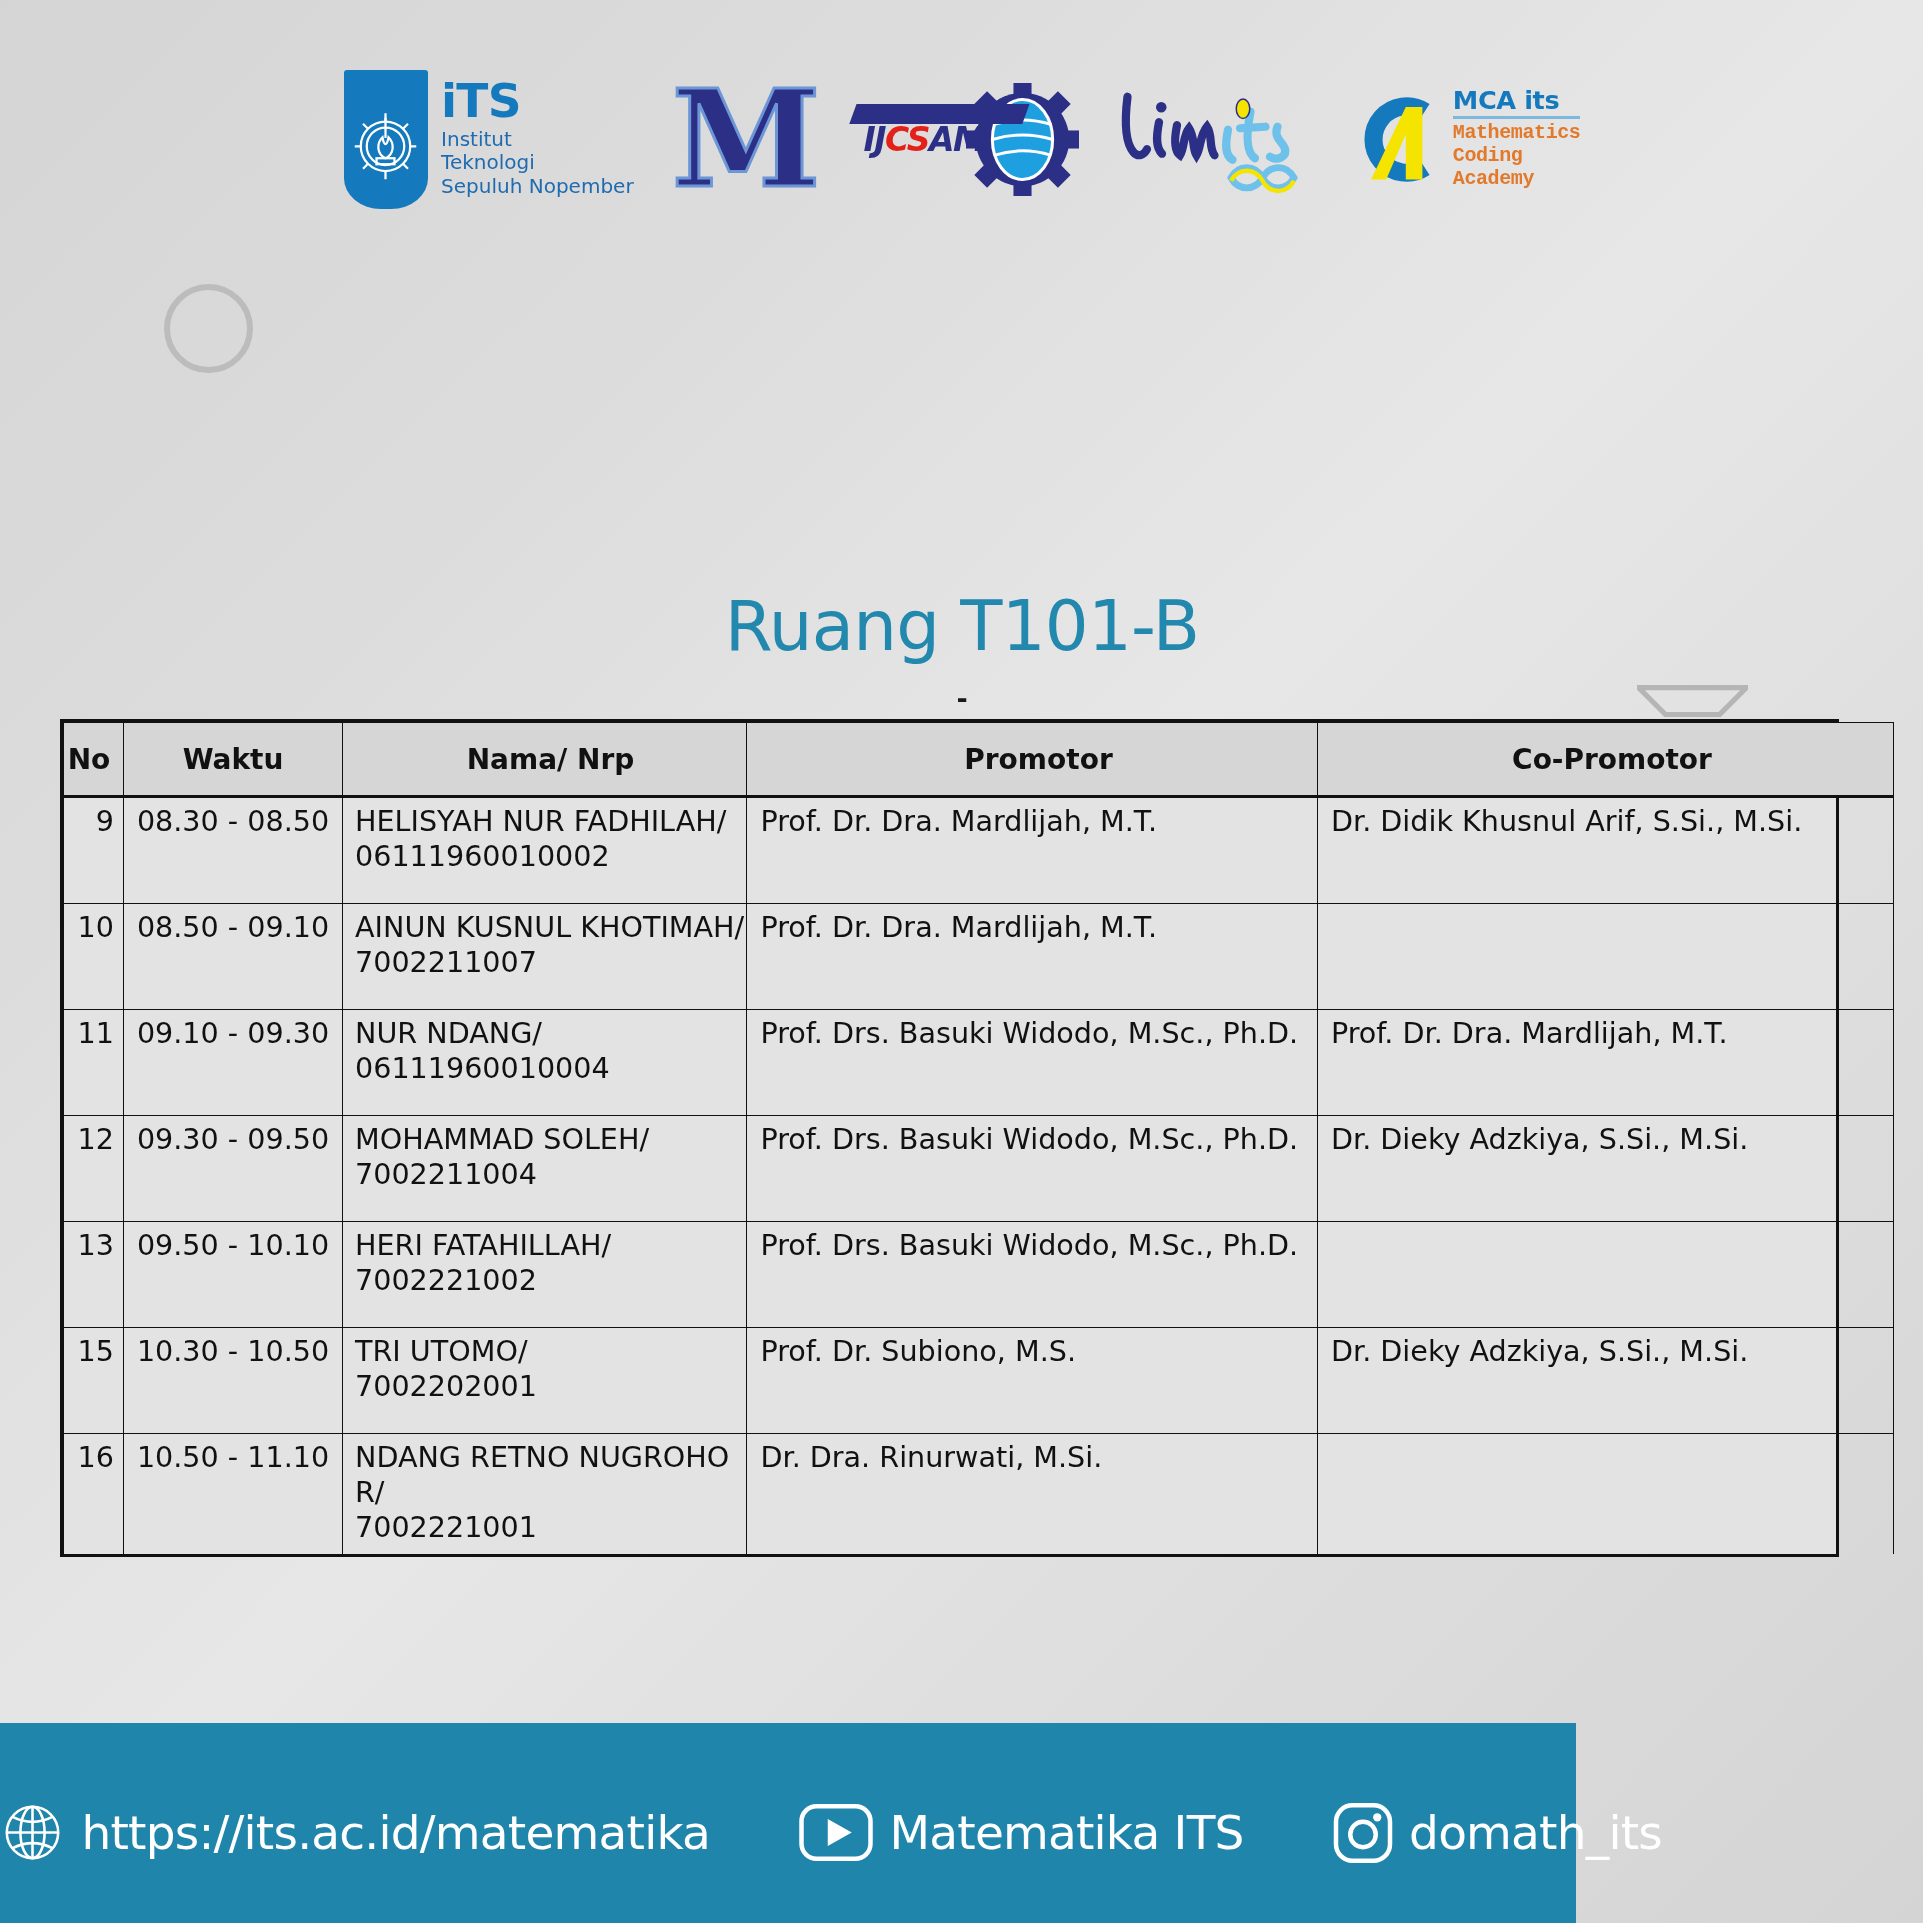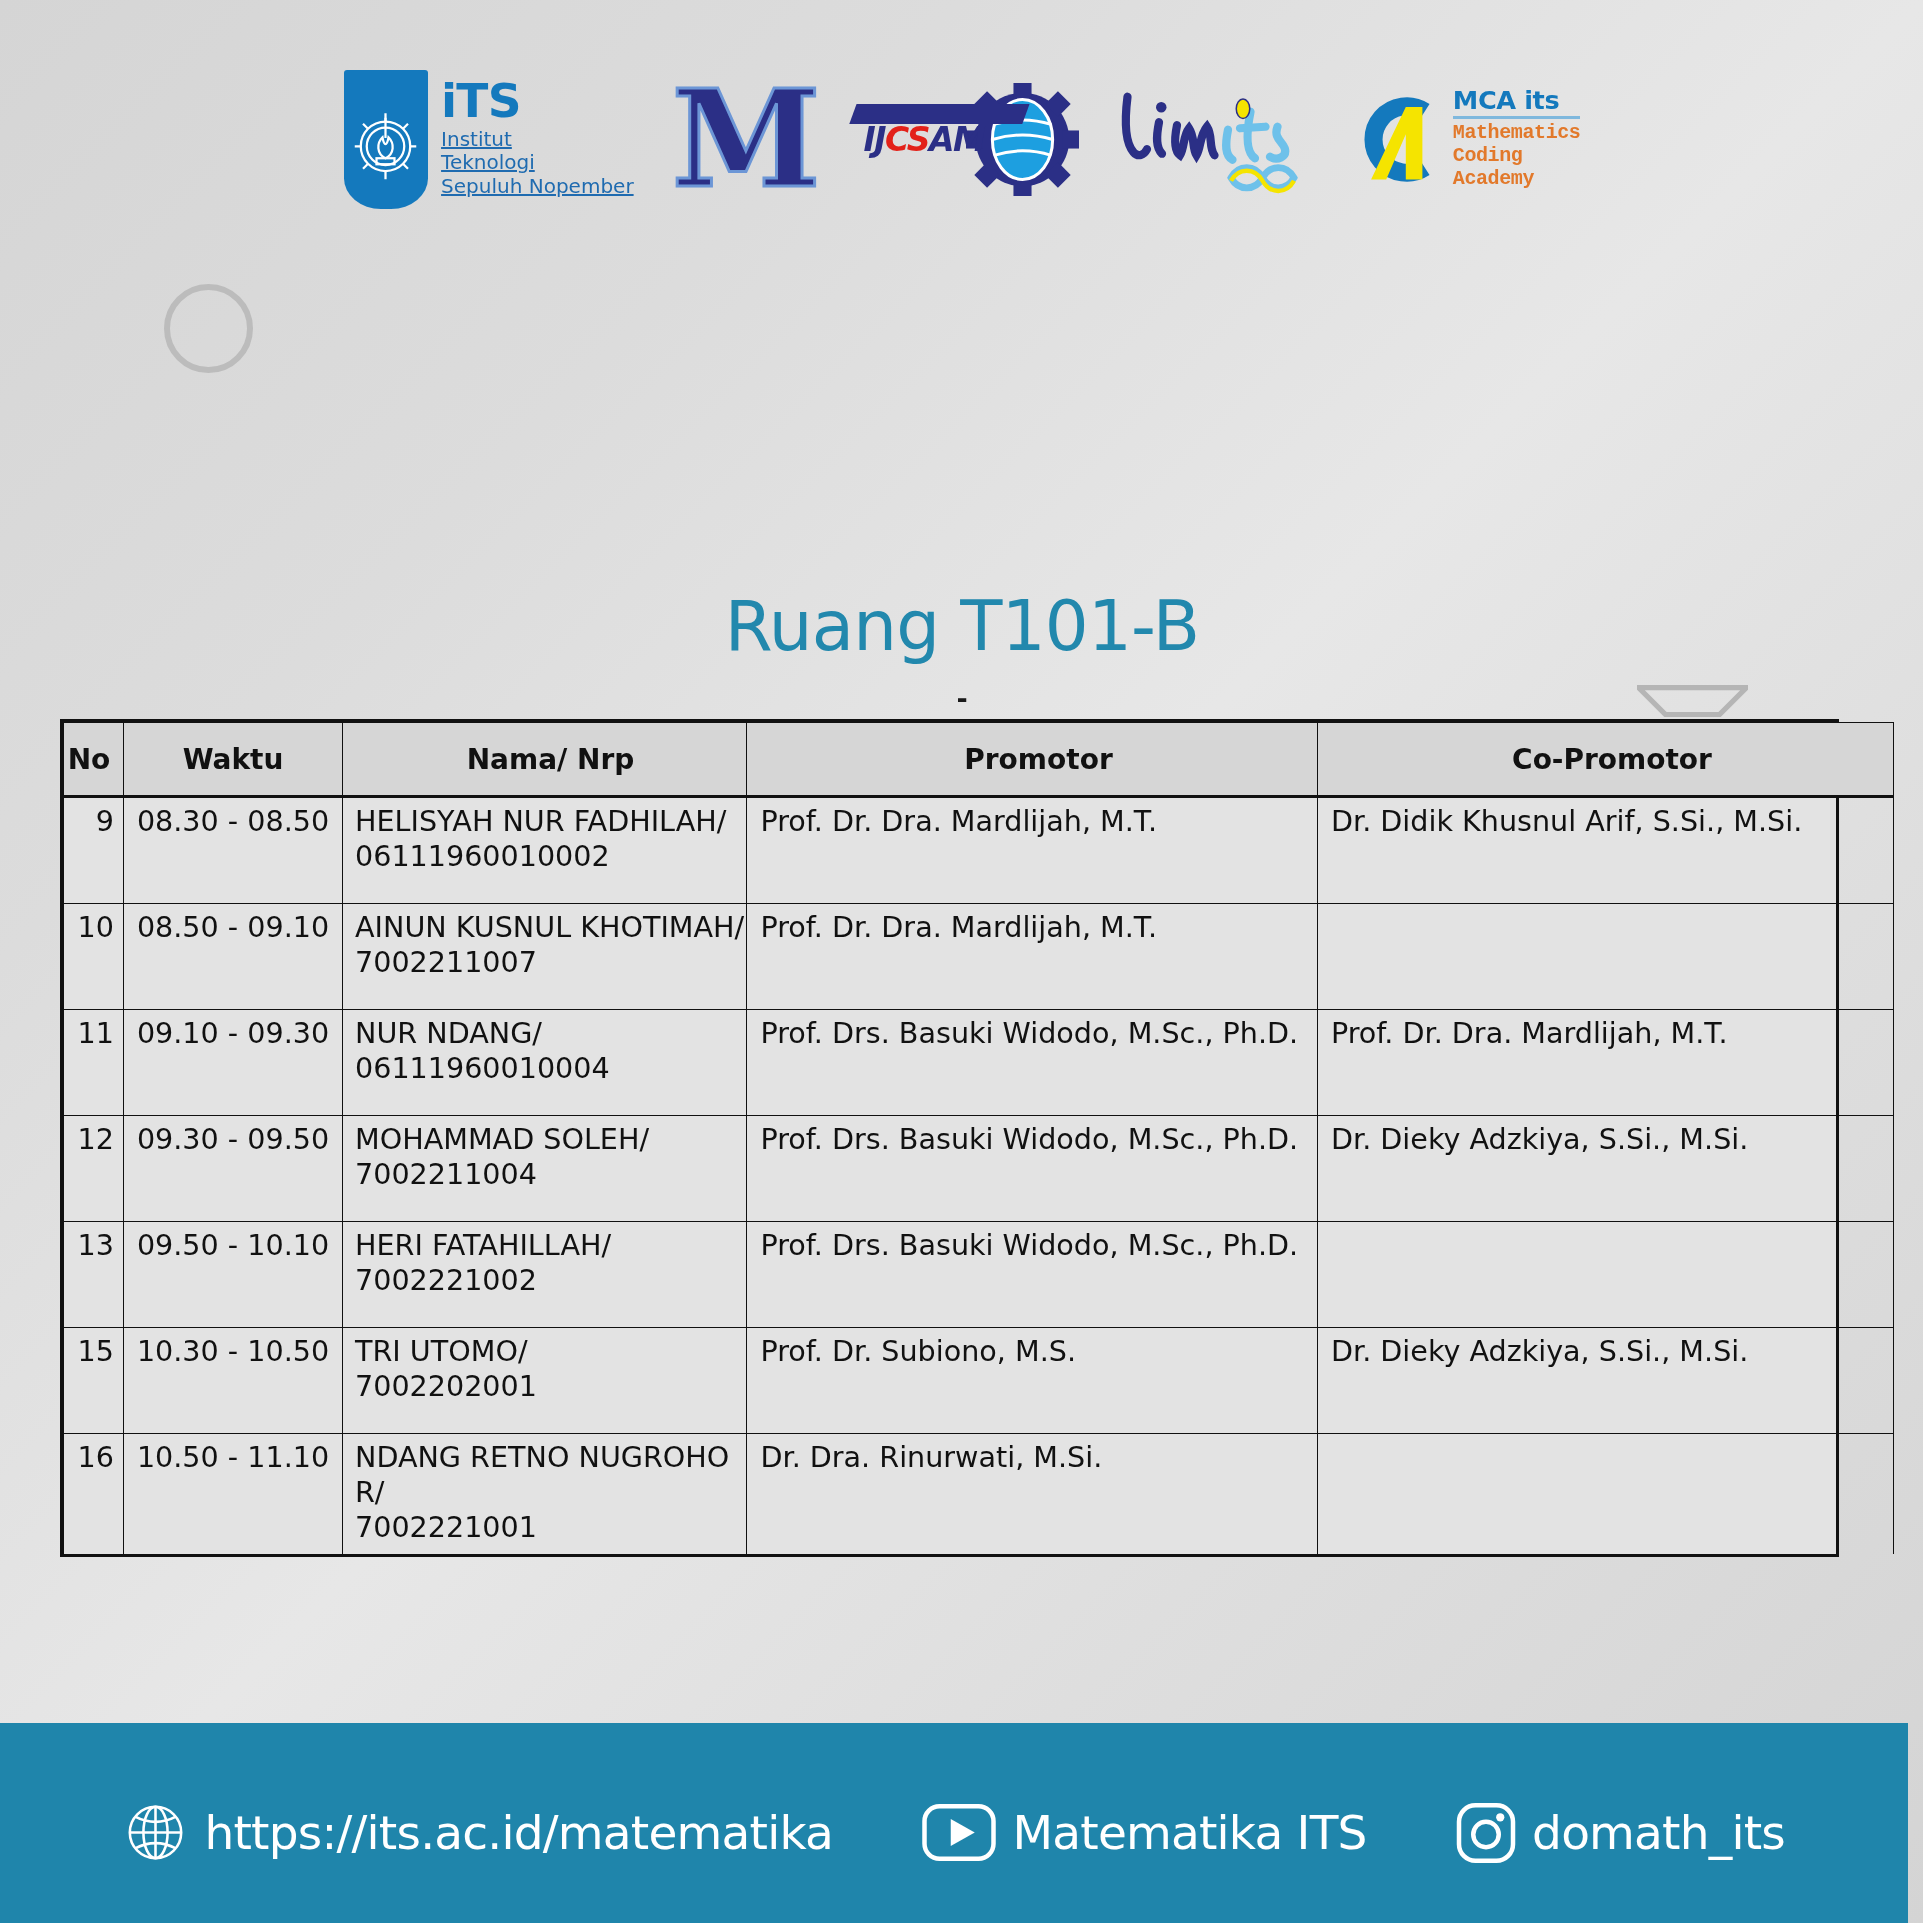--- a/index.html
+++ b/index.html
@@ -72,21 +72,21 @@
     padding-top: 13.5px;
     box-sizing: border-box;
   }
   .its-text { color: #1f6bb0; line-height: 1; }
   .its-acronym {
     font-family: "DejaVu Sans", sans-serif;
     font-size: 47px; font-weight: bold; letter-spacing: -0.8px;
     color: #1479bd; line-height: .95;
   }
   .its-sub {
-    font-size: 20px; color: #1f6bb0; line-height: 1.18; margin-top: 3.8px; text-decoration: underline;
+    font-size: 20px; color: #1f6bb0; line-height: 1.18; margin-top: 3.8px;
   }
 
   
   .m-logo {
     font-family: "DejaVu Serif", serif;
     font-size: 135px;
     font-weight: bold;
     color: #2b2f86;
     line-height: .82;
     letter-spacing: -3px;
@@ -212,26 +212,26 @@
   thead .c-prom { background:#d6d6d6; }
   thead .c-coprom { background:#d6d6d6; }
   .nrp { display: block; }
   tbody tr:last-child td { border-bottom: none; }
 
   
   .footer {
     position: absolute;
     left: 0;
     bottom: 0;
-    width: 1908px;
+    width: 1576px;
     height: 201px;
     background: #1f85ab;
     display: flex;
     align-items: center;
-    justify-content: center;
+    justify-content: space-between;
     gap: 89px;
     padding-top: 18px;
     box-sizing: border-box;
   }
   .f-item {
     display: flex;
     align-items: center;
     gap: 16.5px;
     color: #ffffff;
     font-family: "DejaVu Sans", sans-serif;

